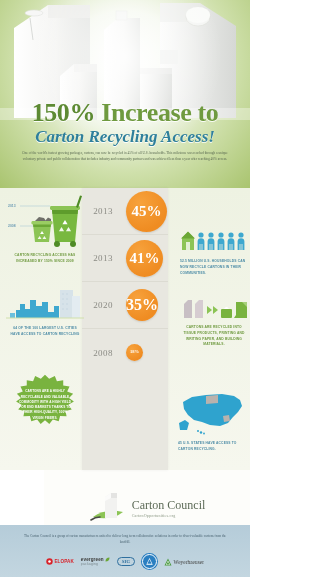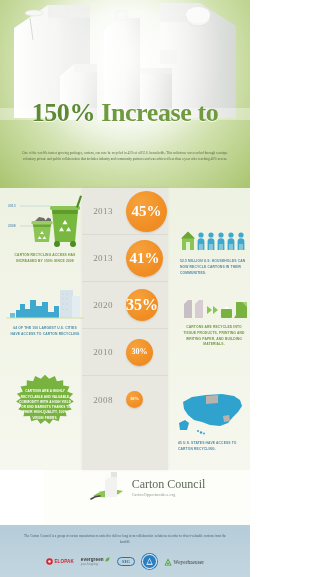--- a/index.html
+++ b/index.html
@@ -101,21 +101,21 @@
   .burst svg{ position:absolute; inset:0; }
   .burst .btxt{
     position:relative; z-index:2; width:54px;
     font-size:3.1px; line-height:1.7; color:#fff; font-weight:bold;
     text-transform:uppercase; letter-spacing:.1px;
   }
 
   
   .logoband{
     position:relative; height:55px; background:#fdfdfa;
-    display:flex; align-items:flex-start; justify-content:center; gap:4px;margin-left:44px;
+    display:flex; align-items:flex-end; justify-content:center; gap:4px;margin-left:44px;
   }
   .cc-logo{ display:flex; align-items:center; gap:3px; }
   .cc-mark{ position:relative; width:40px; height:34px; }
   .cc-text{ text-align:left; }
   .cc-name{
     font-family:"Liberation Serif", serif; font-size:12px; color:#5d6b57;
     line-height:1;
   }
   .cc-url{
     font-family:"Liberation Serif", serif; font-size:4px; color:#8d9a86;
@@ -196,20 +196,21 @@
       <polygon points="140,68 172,68 172,120 140,120" fill="url(#cg2)"></polygon>
       <polygon points="140,68 172,68 172,74 140,74" fill="#e9eae8" opacity=".6"></polygon>
 
       <rect x="0" y="108" width="250" height="12" fill="#ffffff" opacity=".35"></rect>
     </svg>
 
     <div class="title-wrap">
       <div class="t1">
         <em>150%</em><span> Increase to</span>
       </div>
+      <div class="t2">Carton Recycling Access!</div>
     </div>
 
     <div class="intro">One of the world's fastest growing packages, cartons, can now be recycled in 45% of all U.S. households. This milestone was reached through a unique voluntary private and public collaboration that includes industry and community partners and was achieved less than a year after reaching 40% access.</div>
   </div>
 
   <div class="body-area">
 
     <div class="timeline">
 
       <div class="trow">
@@ -220,24 +221,20 @@
       <div class="trow">
         <span class="tyear">2013</span>
         <span class="bubble" style="width:37px;height:37px;font-size:15px">41%</span>
       </div>
 
       <div class="trow">
         <span class="tyear">2020</span>
         <span class="bubble" style="width:32px;height:32px;font-size:16px">35%</span>
       </div>
 
-      <div class="trow">
-        <span class="tyear">2010</span>
-        <span class="bubble" style="width:27px;height:27px;font-size:8px">30%</span>
-      </div>
 
 
       <div class="trow">
         <span class="tyear">2008</span>
         <span class="bubble" style="width:17px;height:17px;font-size:4.6px">18%</span>
       </div>
     </div>
 
     <div class="side" style="left:6px; top:2px; width:78px;">
       <svg viewBox="0 0 78 58" style="width:78px;height:58px">

